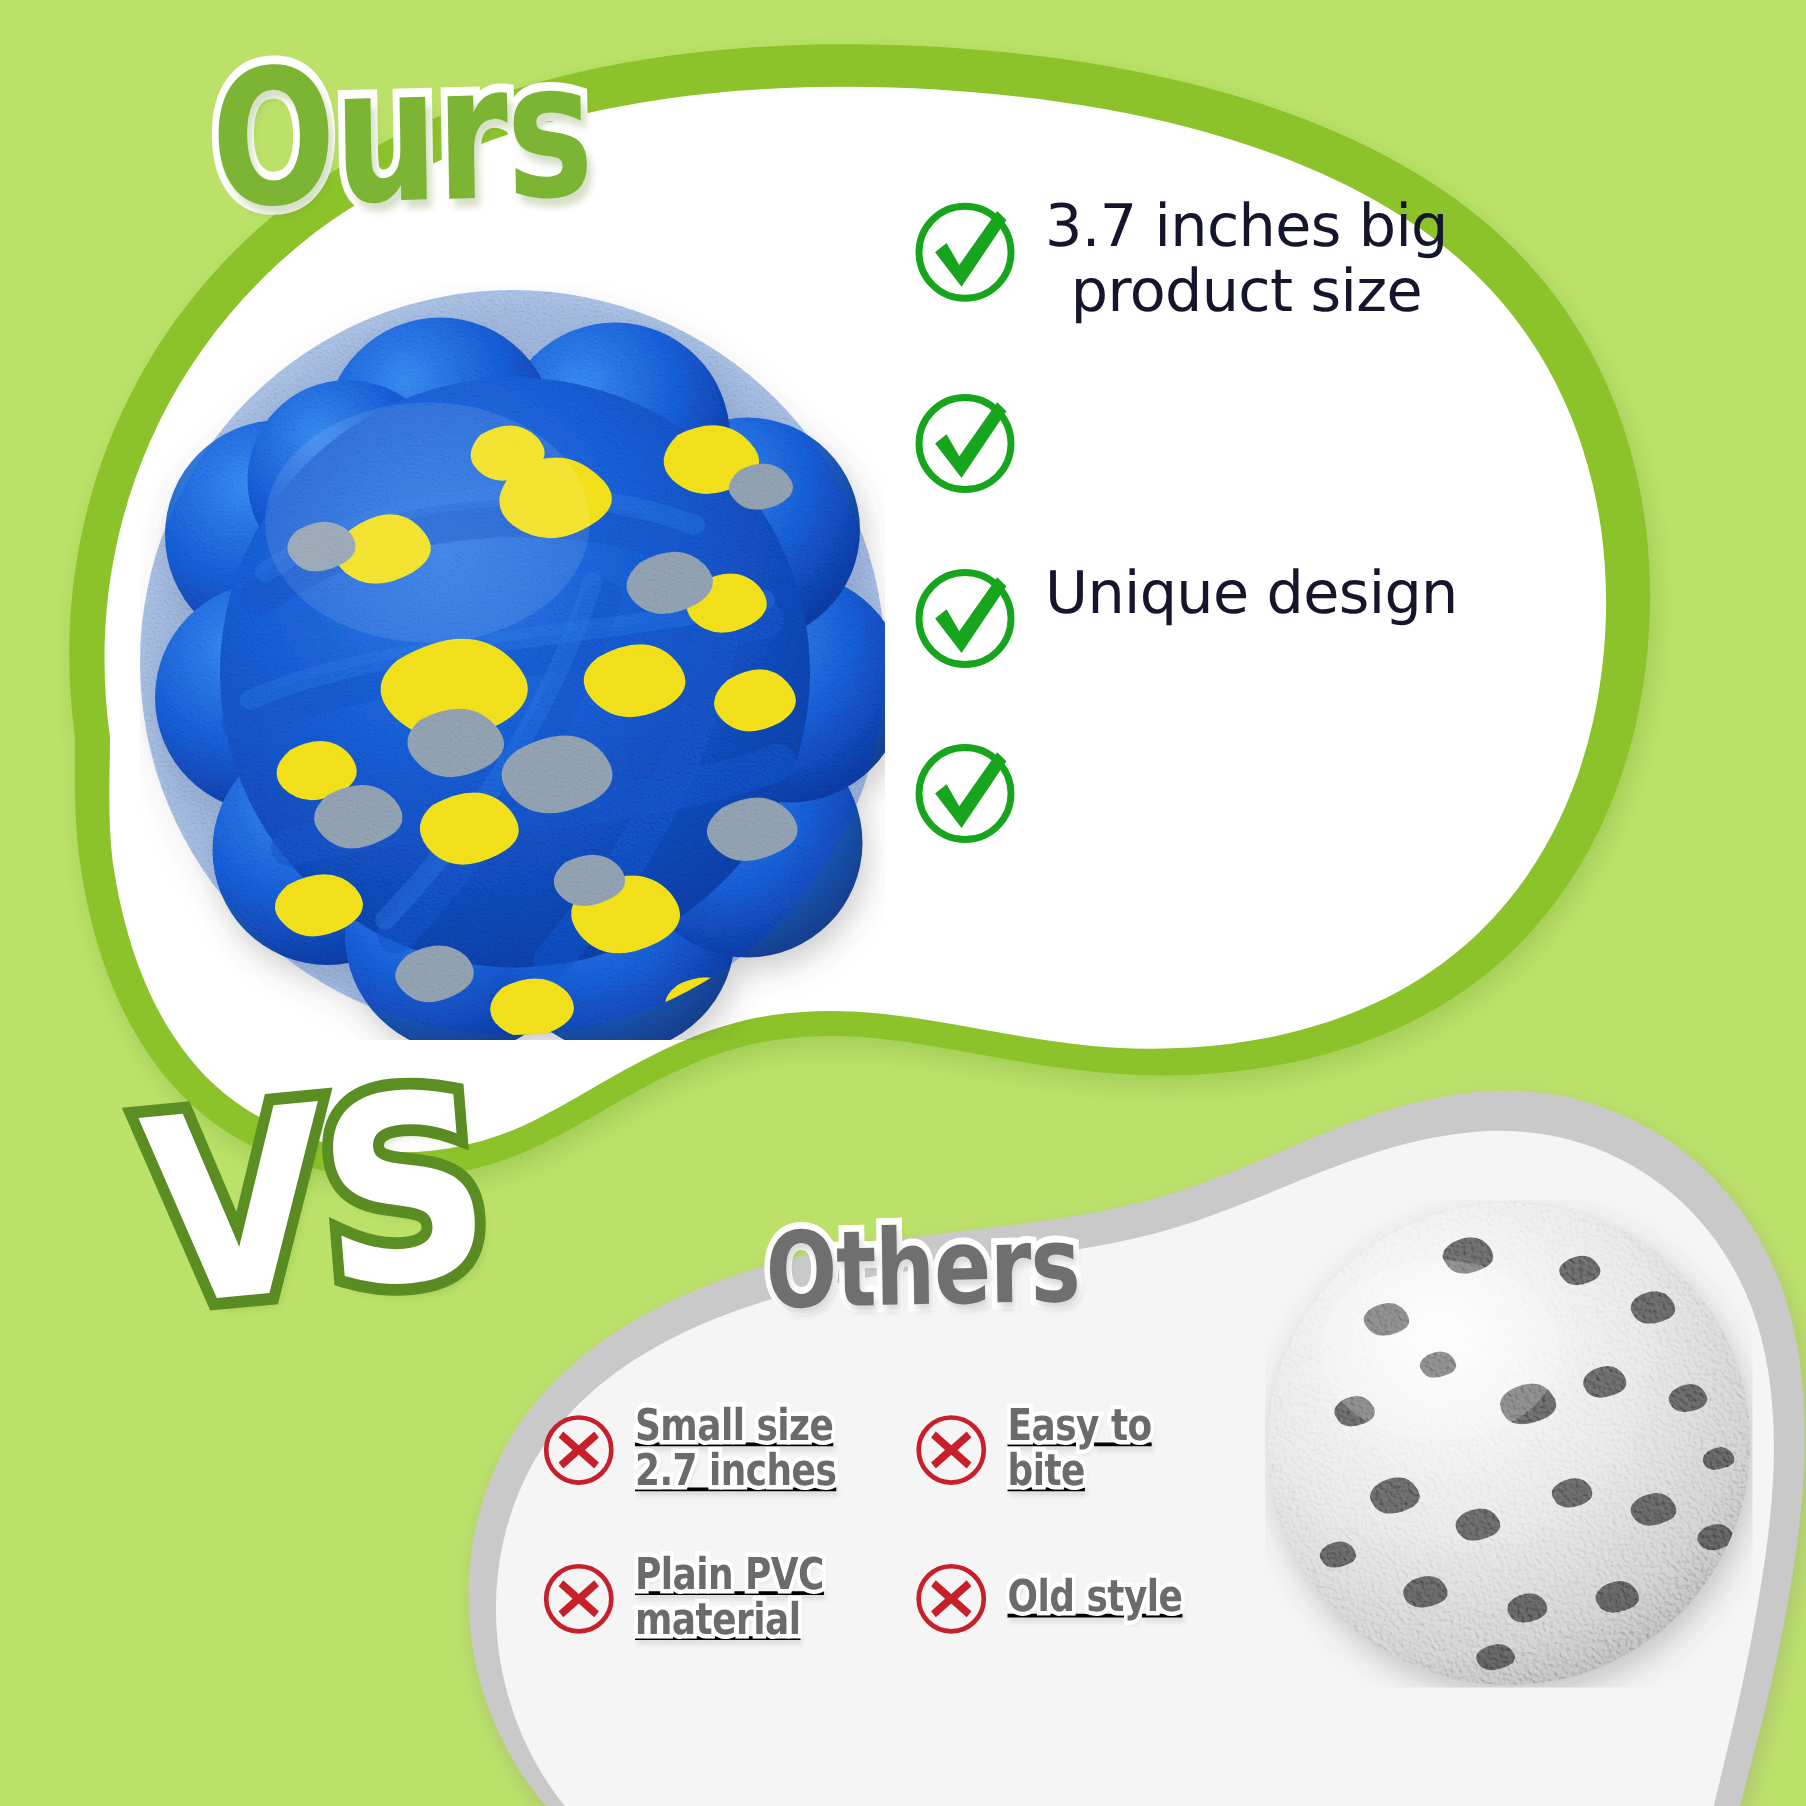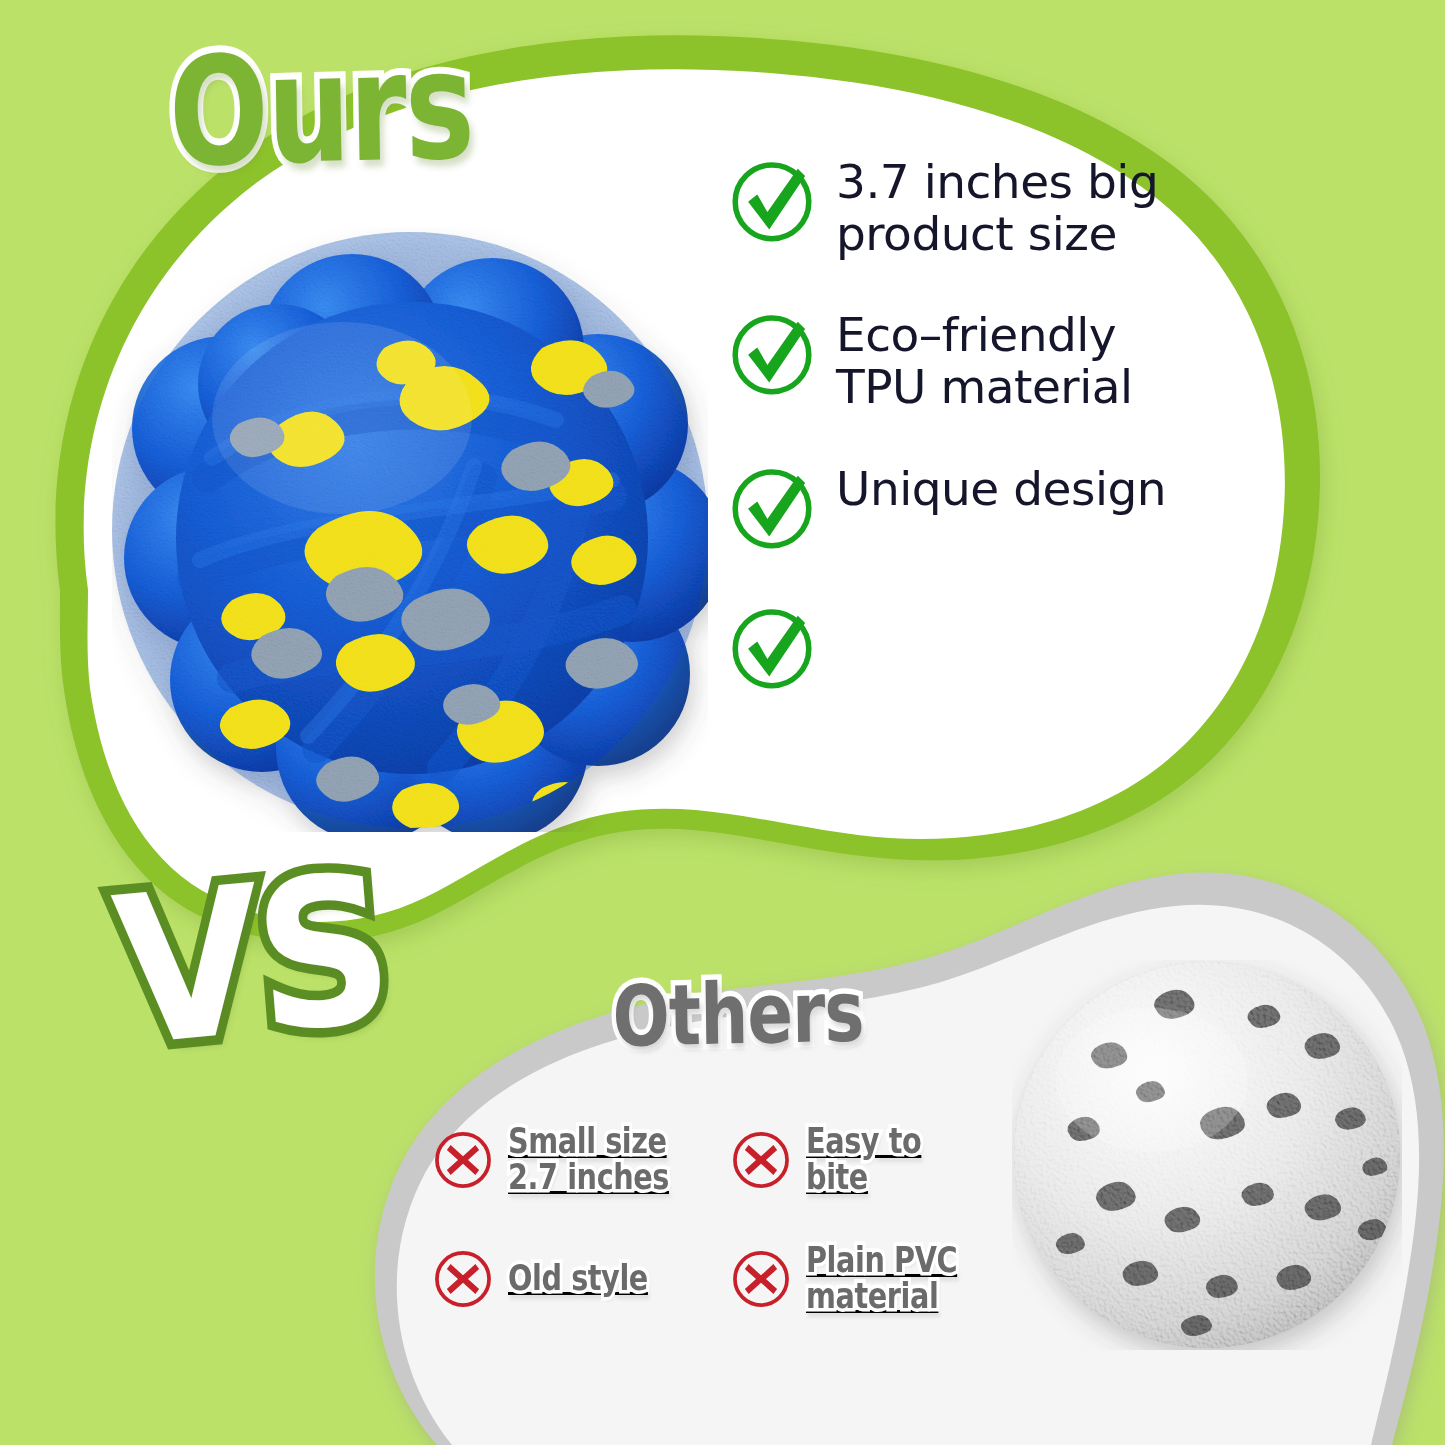--- a/index.html
+++ b/index.html
@@ -51,21 +51,21 @@
 
   
   .pros{position:absolute;left:726px;top:152px;width:470px;}
   .pro-row{display:flex;align-items:flex-start;margin-bottom:46px;}
   .pro-row:last-child{margin-bottom:0;}
   .check-ico{flex:0 0 auto;width:92px;height:92px;margin-right:18px;margin-top:2px;}
   .pro-text{
     font-family:"DejaVu Sans", sans-serif;
     font-size:47px;line-height:1.10;font-weight:400;
     color:#15152b;letter-spacing:-0.5px;
-    padding-top:4px;white-space:pre-line;
+    padding-top:4px;white-space:pre-line;text-align:center;
   }
 
   
   .cons{position:absolute;left:432px;top:1124px;width:580px;}
   .cons-grid{display:grid;grid-template-columns:298px 282px;row-gap:48px;}
   .con-row{display:flex;align-items:center;text-decoration:underline;}
   .x-ico{flex:0 0 auto;width:62px;height:62px;margin-right:14px;}
   .con-text{
     font-family:"DejaVu Sans", sans-serif;
     font-weight:700;font-size:35px;line-height:1.02;
@@ -298,22 +298,20 @@
       </svg>
       <div class="pro-text">3.7 inches big
 product size</div>
     </div>
 
     <div class="pro-row">
       <svg class="check-ico" viewBox="0 0 100 100">
         <circle cx="50" cy="52" r="40" fill="none" stroke="#17a51d" stroke-width="6"></circle>
         <path d="M 24 52 L 34 44 L 45 63 L 78 16 L 86 24 L 47 82 Z" fill="#17a51d"></path>
       </svg>
-      <div class="pro-text">Eco–friendly
-TPU material</div>
     </div>
 
     <div class="pro-row">
       <svg class="check-ico" viewBox="0 0 100 100">
         <circle cx="50" cy="52" r="40" fill="none" stroke="#17a51d" stroke-width="6"></circle>
         <path d="M 24 52 L 34 44 L 45 63 L 78 16 L 86 24 L 47 82 Z" fill="#17a51d"></path>
       </svg>
       <div class="pro-text">Unique design</div>
     </div>
 
@@ -344,28 +342,28 @@
           <path d="M 30 26 L 50 44 L 70 26 L 76 34 L 58 50 L 76 66 L 70 74 L 50 56 L 30 74 L 24 66 L 42 50 L 24 34 Z" fill="#c8202a"></path>
         </svg>
         <div class="con-text">Easy to bite</div>
       </div>
 
       <div class="con-row">
         <svg class="x-ico" viewBox="0 0 100 100">
           <circle cx="50" cy="50" r="42" fill="none" stroke="#c8202a" stroke-width="6"></circle>
           <path d="M 30 26 L 50 44 L 70 26 L 76 34 L 58 50 L 76 66 L 70 74 L 50 56 L 30 74 L 24 66 L 42 50 L 24 34 Z" fill="#c8202a"></path>
         </svg>
-        <div class="con-text">Old style</div>
+        <div class="con-text">Plain PVC
+material</div>
       </div>
 
       <div class="con-row">
         <svg class="x-ico" viewBox="0 0 100 100">
           <circle cx="50" cy="50" r="42" fill="none" stroke="#c8202a" stroke-width="6"></circle>
           <path d="M 30 26 L 50 44 L 70 26 L 76 34 L 58 50 L 76 66 L 70 74 L 50 56 L 30 74 L 24 66 L 42 50 L 24 34 Z" fill="#c8202a"></path>
         </svg>
-        <div class="con-text">Plain PVC
-material</div>
+        <div class="con-text">Old style</div>
       </div>
 
     </div>
   </div>
 
 </div>
 
 </body></html>

